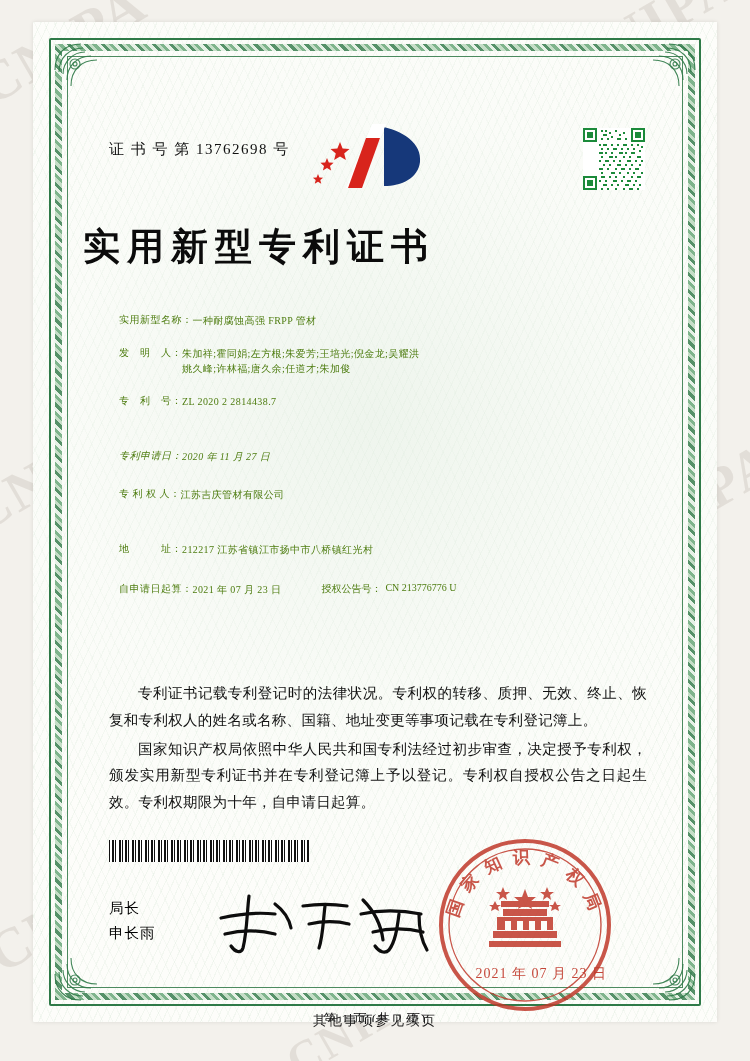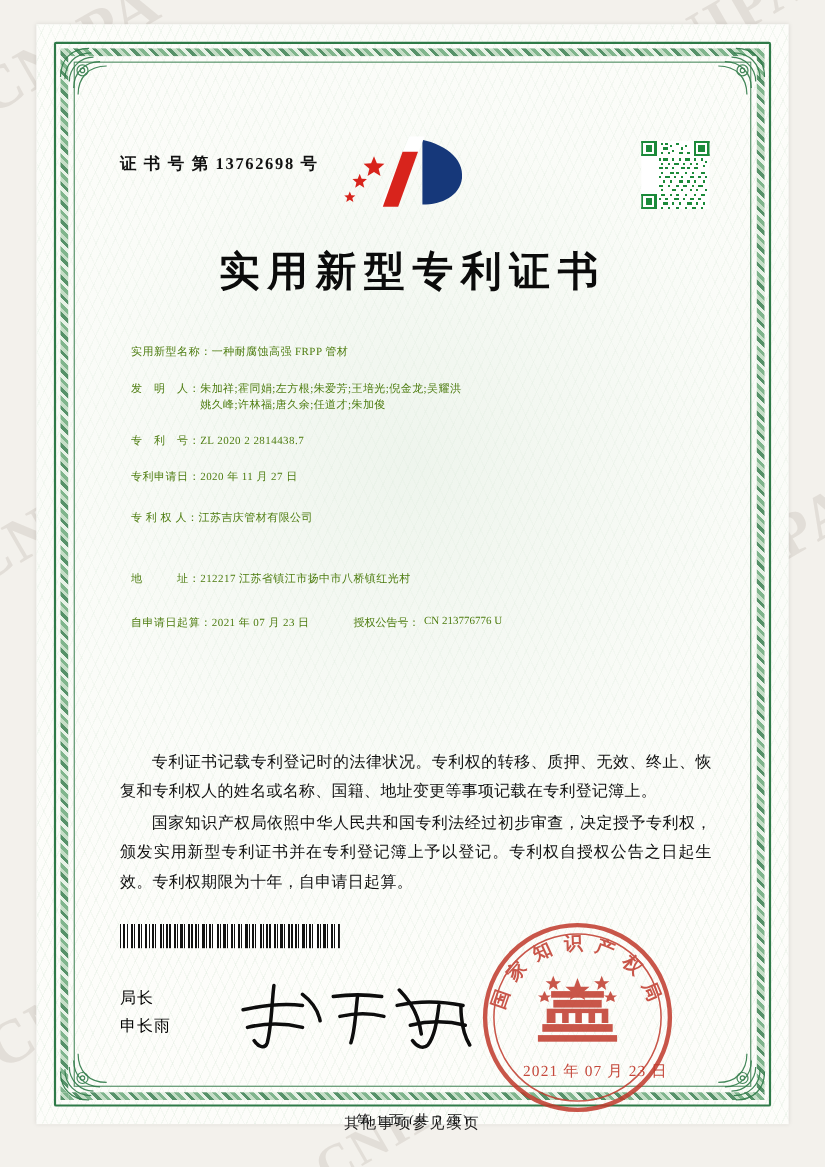--- a/index.html
+++ b/index.html
@@ -96,21 +96,20 @@
   }
 
   .cert-no {
     position: absolute;
     left: 26px;
     top: 70px;
     font-family: "Liberation Serif", serif;
     font-size: 15px;
     color: #111;
     letter-spacing: 1.5px;
-    font-weight: bold;
   }
 
   .logo {
     position: absolute;
     left: 50%;
     top: 48px;
     transform: translateX(-50%);
     width: 150px;
     height: 80px;
   }
@@ -120,21 +119,20 @@
     right: 22px;
     top: 58px;
     width: 62px;
     height: 62px;
   }
 
   .title {
     position: absolute;
     left: 0; right: 0;
     top: 152px;
-    text-align: center;
     font-family: "Liberation Serif", serif;
     font-weight: bold;
     font-size: 37px;
     letter-spacing: 7px;
     color: #0b0b0b;
   }
 
   .fields {
     position: absolute;
     left: 36px;
@@ -477,21 +475,21 @@
         <span class="lbl">发　明　人：</span>
         <span class="val" style="white-space: pre-line;">朱加祥;霍同娟;左方根;朱爱芳;王培光;倪金龙;吴耀洪
 姚久峰;许林福;唐久余;任道才;朱加俊</span>
       </div>
 
       <div class="row">
         <span class="lbl">专　利　号：</span>
         <span class="val">ZL 2020 2 2814438.7</span>
       </div>
 
-      <div class="row" style="margin-top:17px;">
+      <div class="row" style="margin-top:40px;font-style:italic;">
         <span class="lbl">专利申请日：</span>
         <span class="val">2020 年 11 月 27 日</span>
       </div>
 
       <div class="row" style="margin-top:22px;">
         <span class="lbl">专 利 权 人：</span>
         <span class="val">江苏吉庆管材有限公司</span>
       </div>
 
       <div class="row" style="margin-top:40px;">

